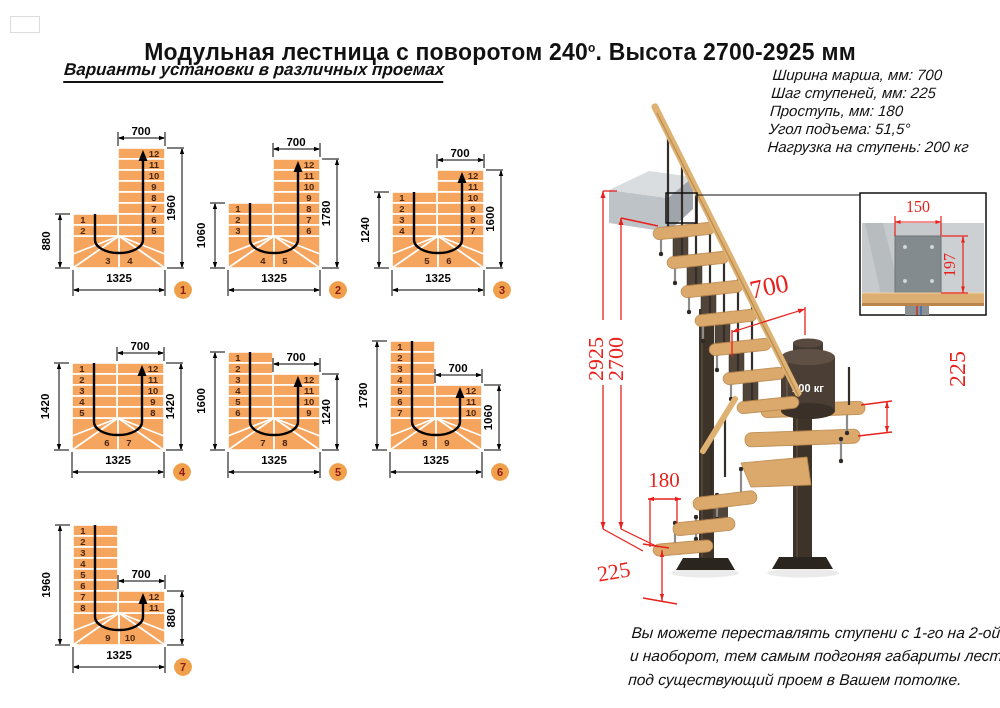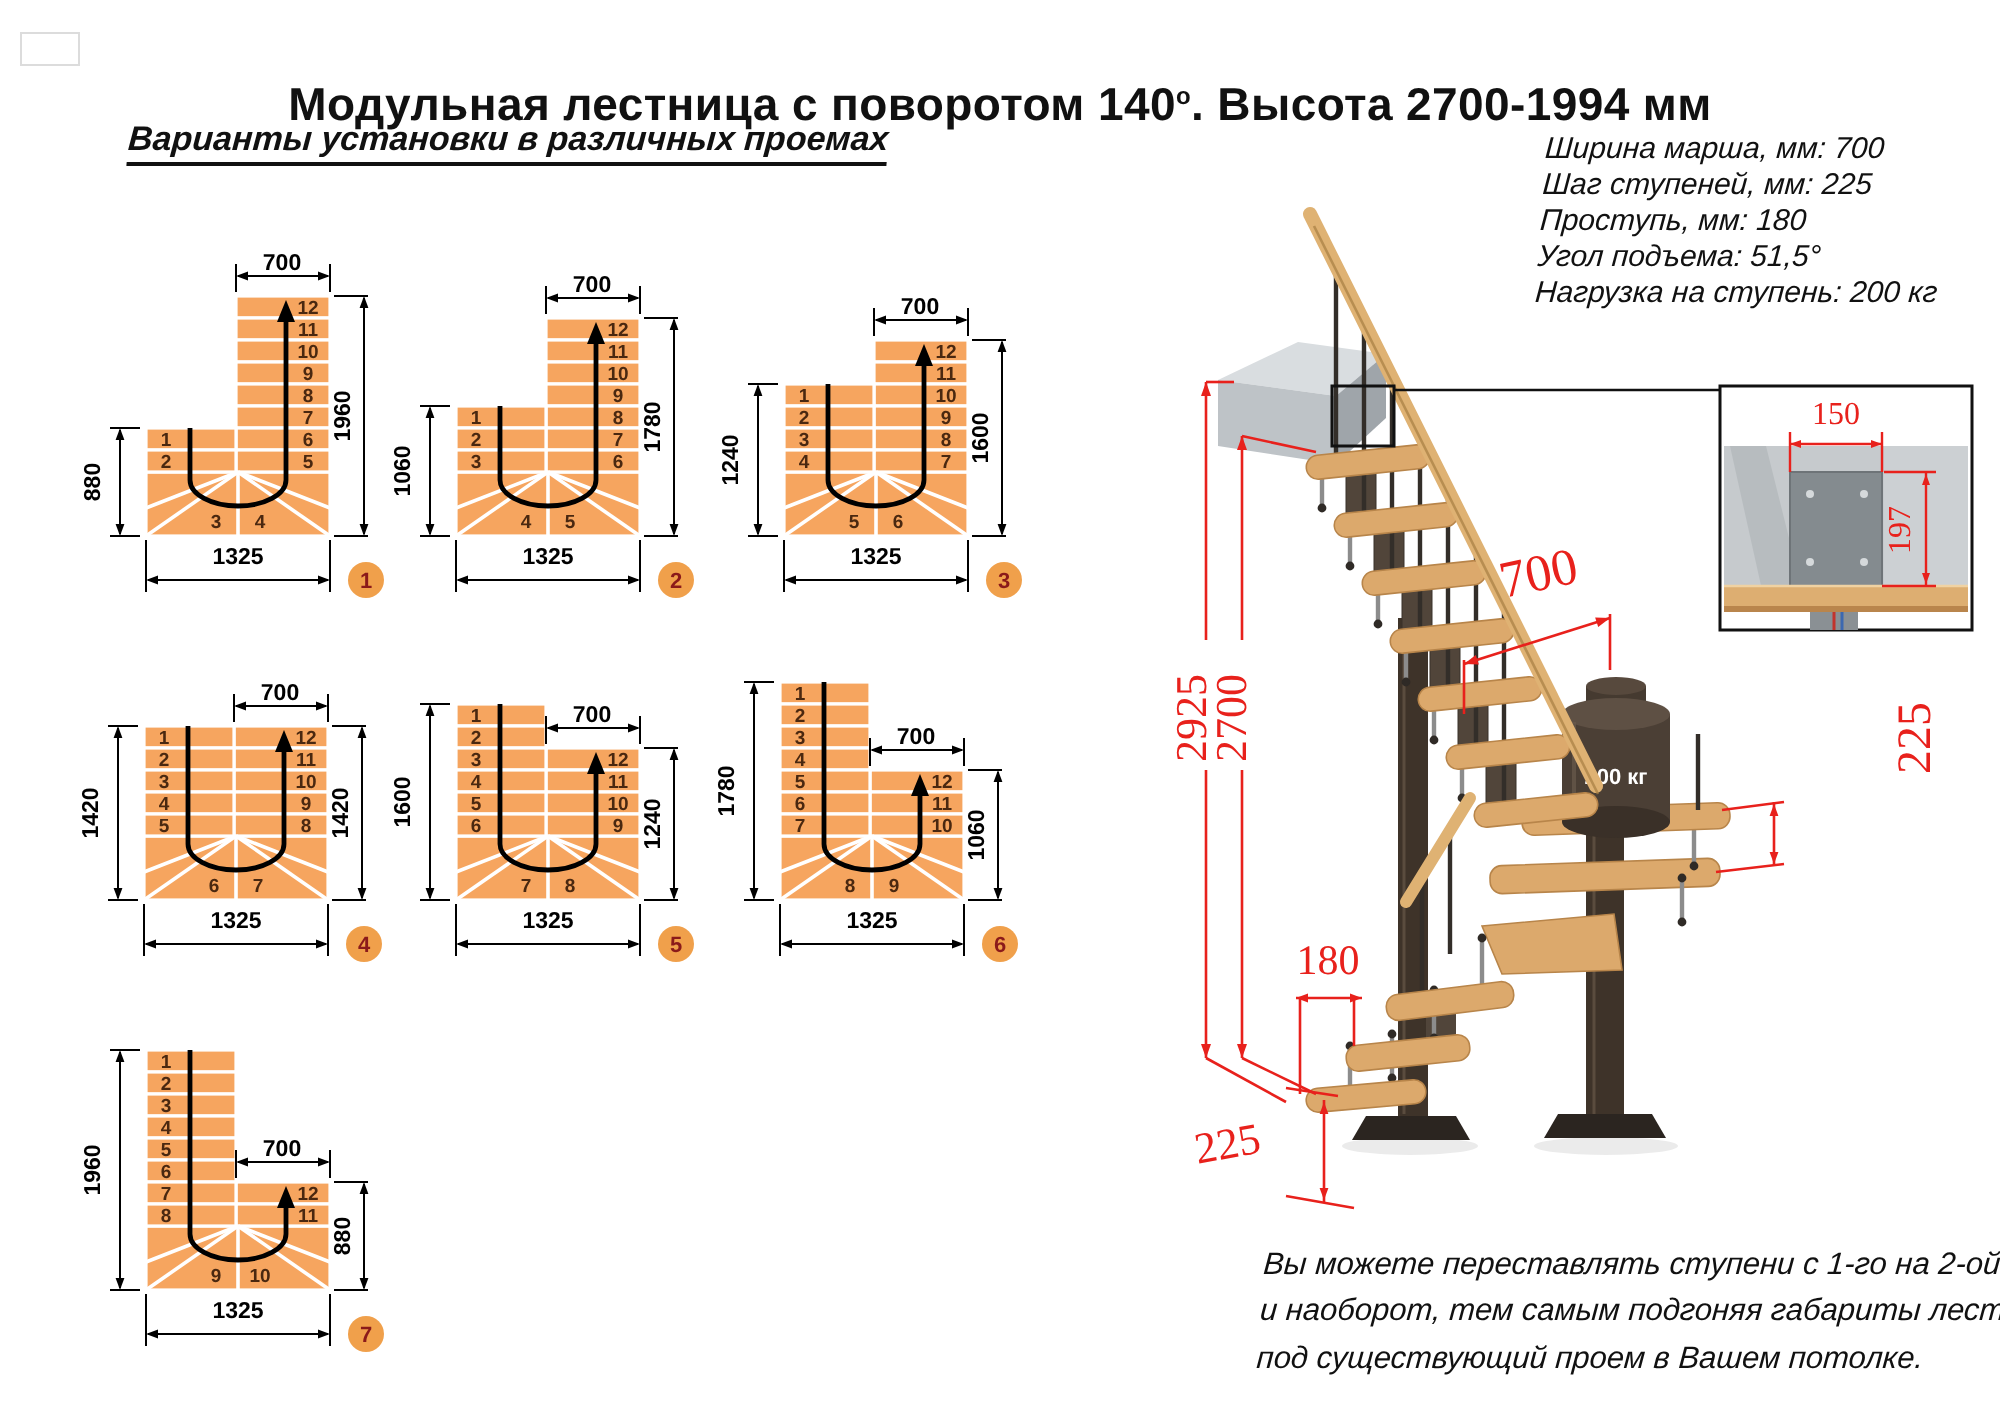--- a/index.html
+++ b/index.html
@@ -17,21 +17,21 @@
           line-height:1.5;transform:skewX(-4deg);white-space:nowrap}
   svg{position:absolute;overflow:visible}
   text{font-family:"Liberation Sans",sans-serif}
   .serif{font-family:"Liberation Serif",serif}
 </style>
 </head>
 <body>
 
 <div class="corner"></div>
 
-<h1 class="title"><span>Модульная лестница с поворотом 140</span><sup>о</sup><span>. Высота 2700-1994 мм</span></h1>
+<h1 class="title"><span>Модульная лестница с поворотом 240</span><sup>о</sup><span>. Высота 2700-2925 мм</span></h1>
 
 <div class="subtitle">Варианты установки в различных проемах</div>
 
 <div class="specs" id="specs">
     <div>Ширина марша, мм: 700</div>
     <div>Шаг ступеней, мм: 225</div>
     <div>Проступь, мм: 180</div>
     <div>Угол подъема: 51,5°</div>
     <div>Нагрузка на ступень: 200 кг</div>
   </div>

